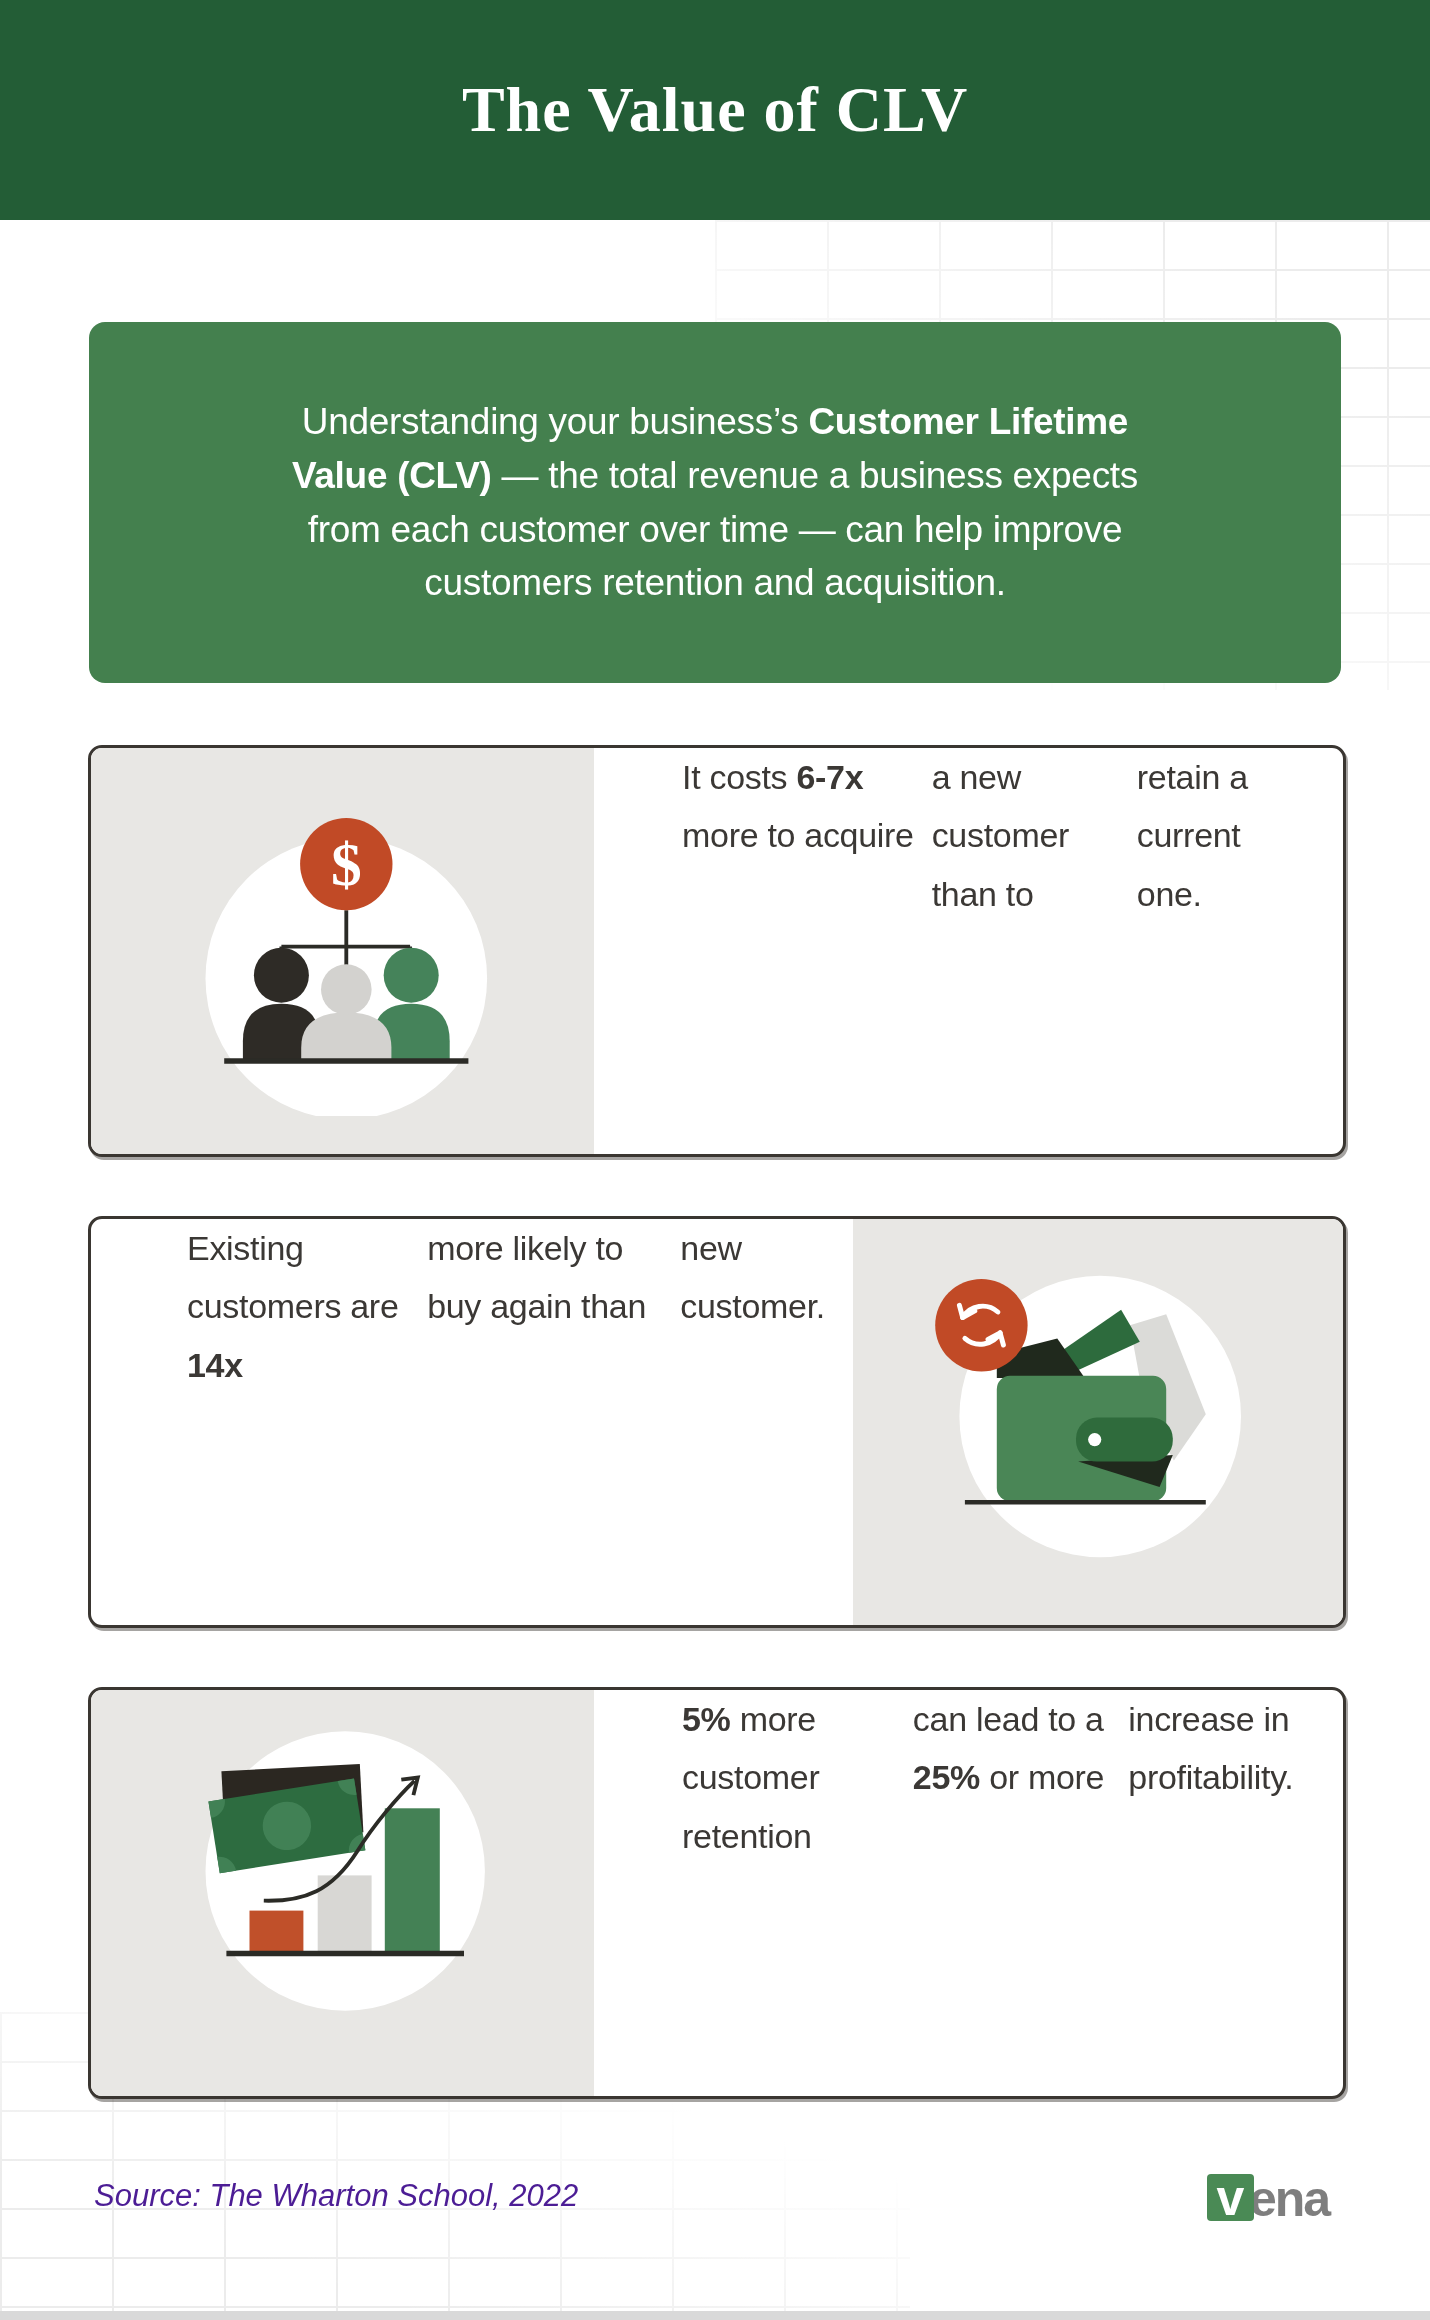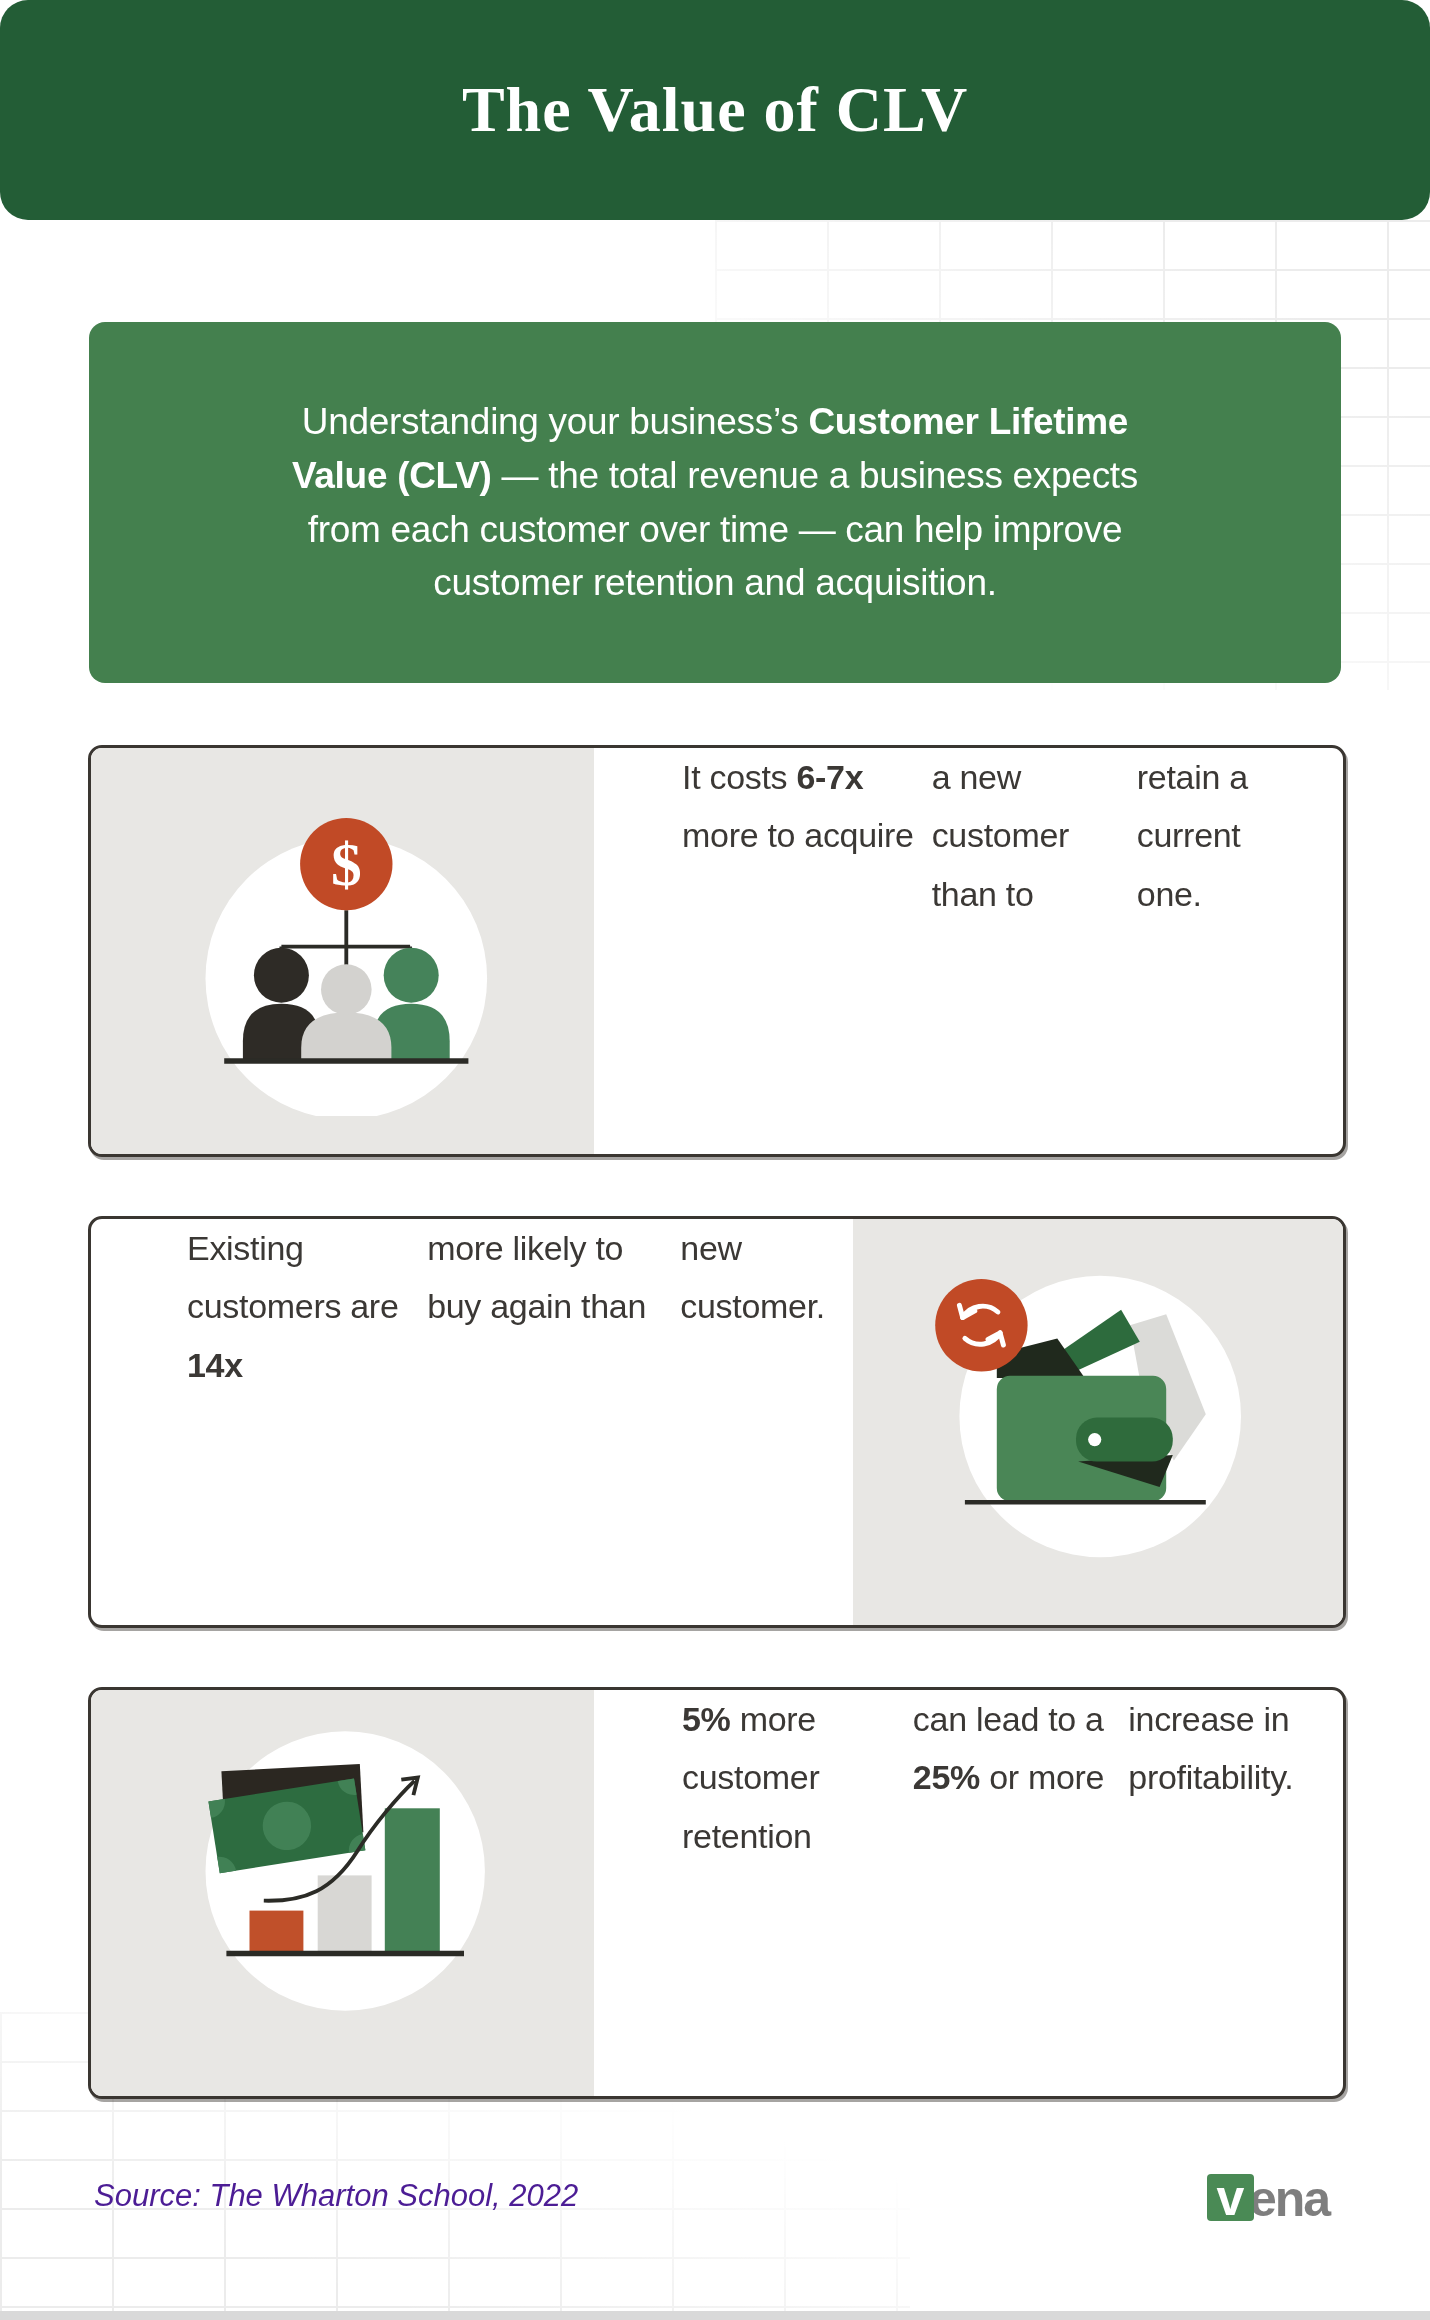--- a/index.html
+++ b/index.html
@@ -21,21 +21,21 @@
     background:
       linear-gradient(to top right, rgba(255,255,255,0) 22%, #ffffff 72%),
       repeating-linear-gradient(to right, #ececec 0 2px, transparent 2px 112px),
       repeating-linear-gradient(to bottom, #ececec 0 2px, transparent 2px 49px);
   }
   .bottom-edge{position:absolute; left:0; right:0; bottom:0; height:9px; background:#d9d9d9;}
 
   
   .header{
     position:absolute; top:0; left:0; width:1430px; height:220px;
-    background:#235d36; display:flex; align-items:center; justify-content:center;border-radius:28px;
+    background:#235d36; display:flex; align-items:center; justify-content:center;
   }
   .header h1{
     margin:0; color:#ffffff; font-family:"Liberation Serif", serif;
     font-size:64px; font-weight:700; letter-spacing:1px;
   }
 
   
   .intro{
     position:absolute; left:89px; top:322px; width:1252px; height:361px;
     background:#44804e; border-radius:16px;
@@ -100,21 +100,21 @@
 
   <header class="header">
     <h1>The Value of CLV</h1>
   </header>
 
   <section class="intro">
     <div class="intro-text">
         <div class="line"><span>Understanding your business’s </span><strong>Customer Lifetime</strong></div>
         <div class="line"><strong>Value (CLV)</strong><span> — the total revenue a business expects</span></div>
         <div class="line"><span>from each customer over time — can help improve</span></div>
-        <div class="line"><span>customer retention and acquisition.</span></div>
+        <div class="line"><span>customers retention and acquisition.</span></div>
       </div>
   </section>
 
   <section class="card card-1">
     <div class="panel-gray">
       <svg viewBox="0 0 300 300">
         <circle cx="153" cy="175" r="128" fill="#ffffff"></circle>
         <path d="M153,113 V146 M94,146 H211 M94,146 V161 M211,146 V161 M153,146 V170" stroke="#2b2b26" stroke-width="3.5" fill="none"></path>
         <circle cx="153" cy="71" r="42" fill="#c14a26"></circle>
         <text x="153" y="90" text-anchor="middle" fill="#ffffff" font-family="Liberation Serif, serif" font-weight="bold" font-size="56">$</text>

